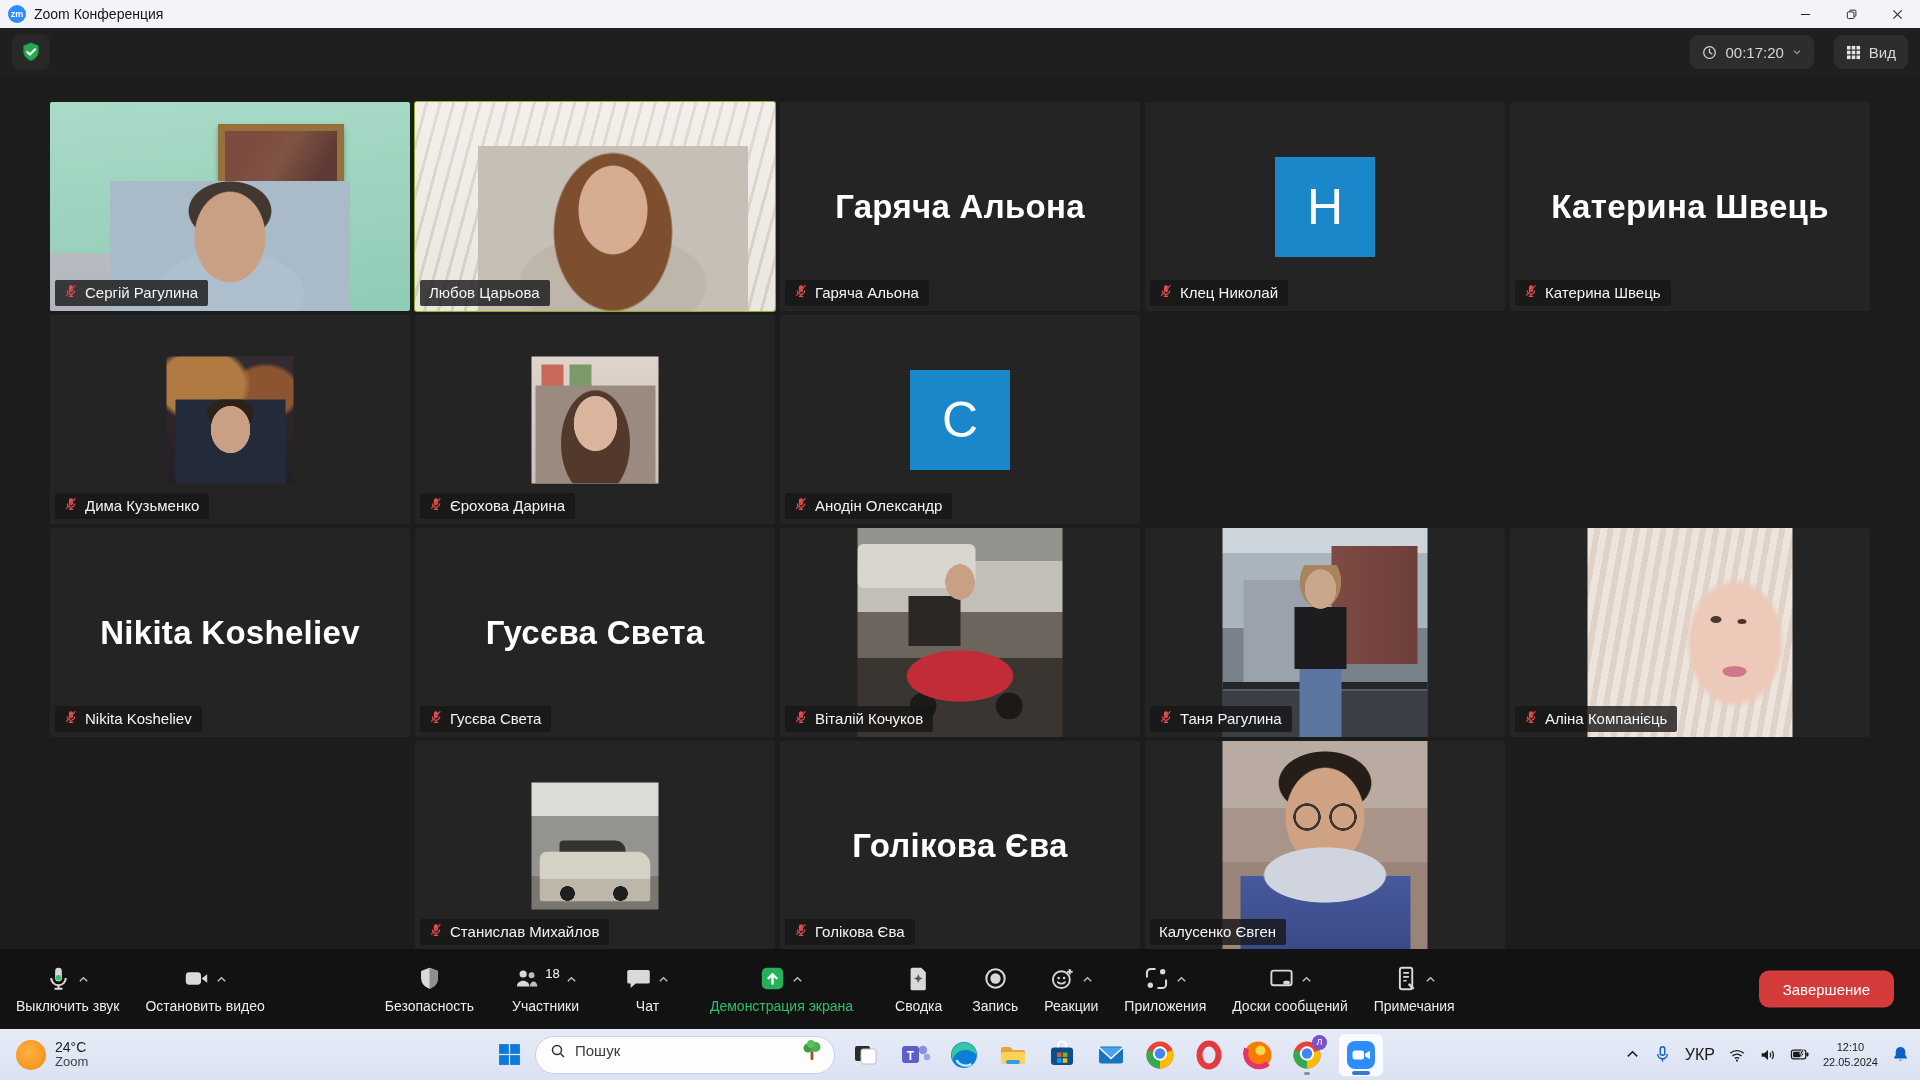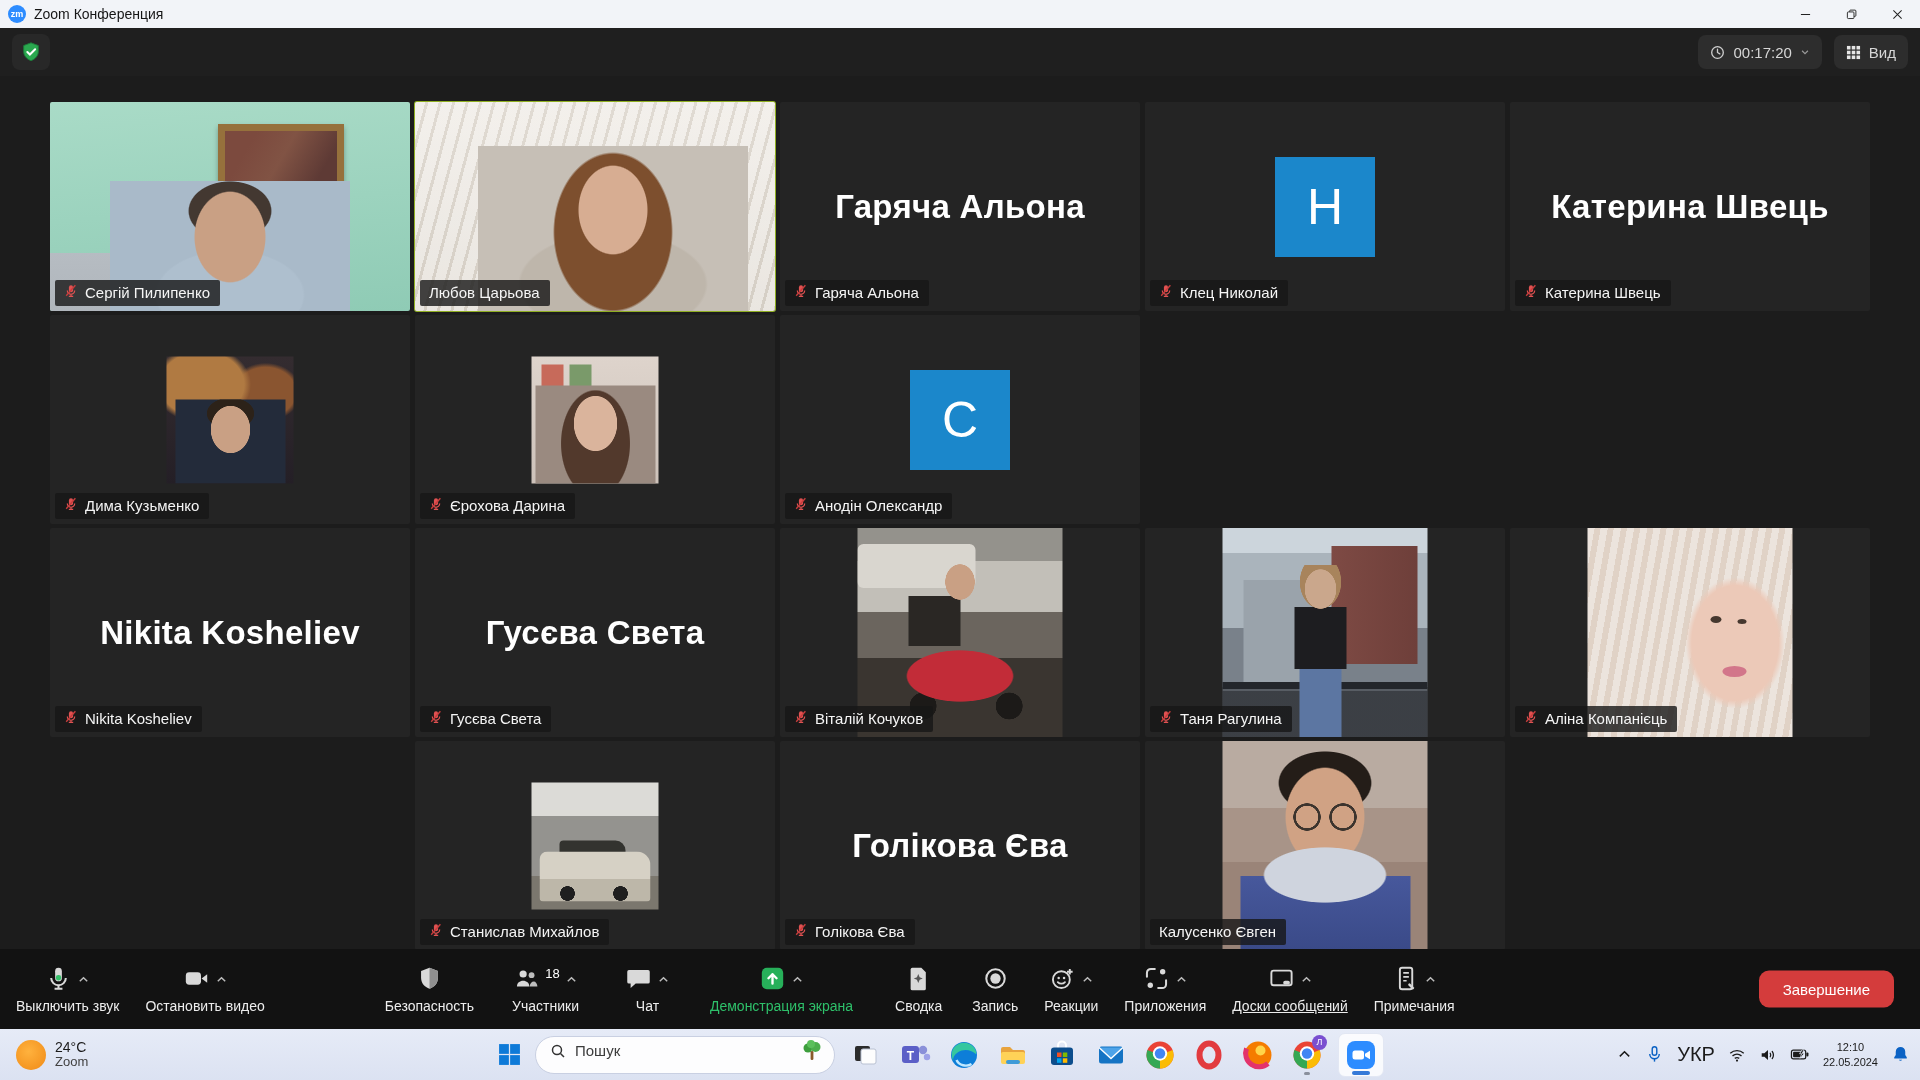--- a/index.html
+++ b/index.html
@@ -11,21 +11,21 @@
   .zmlogo { width:18px; height:18px; border-radius:50%; background:#2d8cff; color:#fff;
     font-size:9px; font-weight:bold; display:flex; align-items:center; justify-content:center; margin:0 8px 0 8px; }
   .wtitle { font-size:14px; color:#161616; }
   .wctrls { position:absolute; right:0; top:0; height:28px; display:flex; }
   .wbtn { width:46px; height:28px; display:flex; align-items:center; justify-content:center; }
 
   
   .meetbar { height:48px; background:#1f1f1f; display:flex; align-items:center; position:relative; }
   .secbtn { width:38px; height:36px; margin-left:12px; border-radius:8px; background:#282828;
     display:flex; align-items:center; justify-content:center; }
-  .meetbar-right { position:absolute; right:12px; top:7px; display:flex; gap:12px; }
+  .meetbar-right { position:absolute; right:12px; top:7px; display:flex; gap:20px; }
   .pill { height:34px; background:#2d2d2d; border-radius:8px; display:flex; align-items:center;
     gap:8px; padding:0 12px; color:#d6d6d6; font-size:15px; }
 
   
   .gallery { height:873px; background:#1c1c1c; padding-top:26px; }
   .grow { width:1820px; margin:0 auto 4px auto; display:flex; gap:5px; height:209px; }
   .grow.center { justify-content:center; }
   .tile { position:relative; width:360px; height:209px; background:#242424; border-radius:2px; overflow:hidden; flex:none; }
   .tile.active { box-shadow:inset 0 0 0 3px #b9d437, 0 0 0 1px #8fae22; }
   .bigname { position:absolute; inset:0; display:flex; align-items:center; justify-content:center;
@@ -190,21 +190,21 @@
   .appic svg { width:32px; height:32px; display:block; }
   .appic .rundot { position:absolute; bottom:2px; left:50%; transform:translateX(-50%);
     width:6px; height:3px; border-radius:2px; background:#8a8f9c; }
   .appic .pbadge { position:absolute; top:2px; right:-2px; width:15px; height:15px; border-radius:50%;
     background:#7a4fd0; color:#fff; font-size:9px; display:flex; align-items:center; justify-content:center; }
   .appic.zoomactive { background:rgba(255,255,255,.82); border:1px solid #e2e7f3; border-radius:7px;
     width:46px; height:44px; }
   .appic.zoomactive .runbar { position:absolute; bottom:1px; left:50%; transform:translateX(-50%);
     width:18px; height:3.5px; border-radius:2px; background:#3579d8; }
   .tray { position:absolute; right:10px; top:0; height:51px; display:flex; align-items:center; gap:13px; }
-  .tray .lang { font-size:20px; color:#1b1b1b; }
+  .tray .lang { font-size:16px; color:#1b1b1b; }
   .clockblk { text-align:center; font-size:11px; color:#1b1b1b; line-height:1.3; }
 </style>
 </head>
 <body>
 
 <div class="titlebar">
   <div class="zmlogo">zm</div>
   <div class="wtitle">Zoom Конференция</div>
   <div class="wctrls">
     <div class="wbtn">
@@ -265,21 +265,21 @@
     <div class="grow">
       <div class="tile">
         <div class="videofull sc sc-sergiy"></div>
         <div class="tag">
           <span><svg viewBox="0 0 16 16">
               <rect x="5.6" y="1.5" width="4.8" height="8" rx="2.4" fill="#e05252"></rect>
               <path d="M3.8 7.5a4.2 4.2 0 0 0 8.4 0" stroke="#e05252" stroke-width="1.4" fill="none"></path>
               <path d="M8 11.8V14M5.5 14.2h5" stroke="#e05252" stroke-width="1.4"></path>
               <path d="M2.5 13.5L13 1.5" stroke="#c83d3d" stroke-width="1.6"></path>
             </svg></span>
-          <span>Сергій Пилипенко</span>
+          <span>Сергій Рагулина</span>
         </div>
       </div>
       <div class="tile active">
         <div class="videofull sc sc-lyubov"></div>
         <div class="tag">
           <span>Любов Царьова</span>
         </div>
       </div>
       <div class="tile">
         <div class="bigname">Гаряча Альона</div>
@@ -570,21 +570,21 @@
             <path d="M13.5 20.5H17a3.5 3.5 0 0 0 3.5-3.5v-3.5" stroke="#d9d9d9" stroke-width="1.8" fill="none" stroke-linecap="round"></path>
             <circle cx="17.5" cy="6" r="2.4" fill="#d9d9d9"></circle>
             <circle cx="6.5" cy="18" r="2.4" fill="#d9d9d9"></circle>
           </svg></span>
         <span class="caret"><svg viewBox="0 0 14 14">
             <path d="M3 9l4-4 4 4" stroke="#bdbdbd" stroke-width="1.5" fill="none"></path>
           </svg></span>
       </div>
       <span class="lbl">Приложения</span>
     </div>
-    <div class="tbtn" style="margin-left: 26px; text-decoration: underline;">
+    <div class="tbtn" style="margin-left: 26px;">
       <div class="irow">
         <span><svg class="main" viewBox="0 0 24 24">
             <rect x="3" y="5" width="18" height="13" rx="2" stroke="#d9d9d9" stroke-width="1.7" fill="none"></rect>
             <rect x="13.5" y="14" width="6" height="3.4" rx="1.7" fill="#d9d9d9"></rect>
           </svg></span>
         <span class="caret"><svg viewBox="0 0 14 14">
             <path d="M3 9l4-4 4 4" stroke="#bdbdbd" stroke-width="1.5" fill="none"></path>
           </svg></span>
       </div>
       <span class="lbl">Доски сообщений</span>

